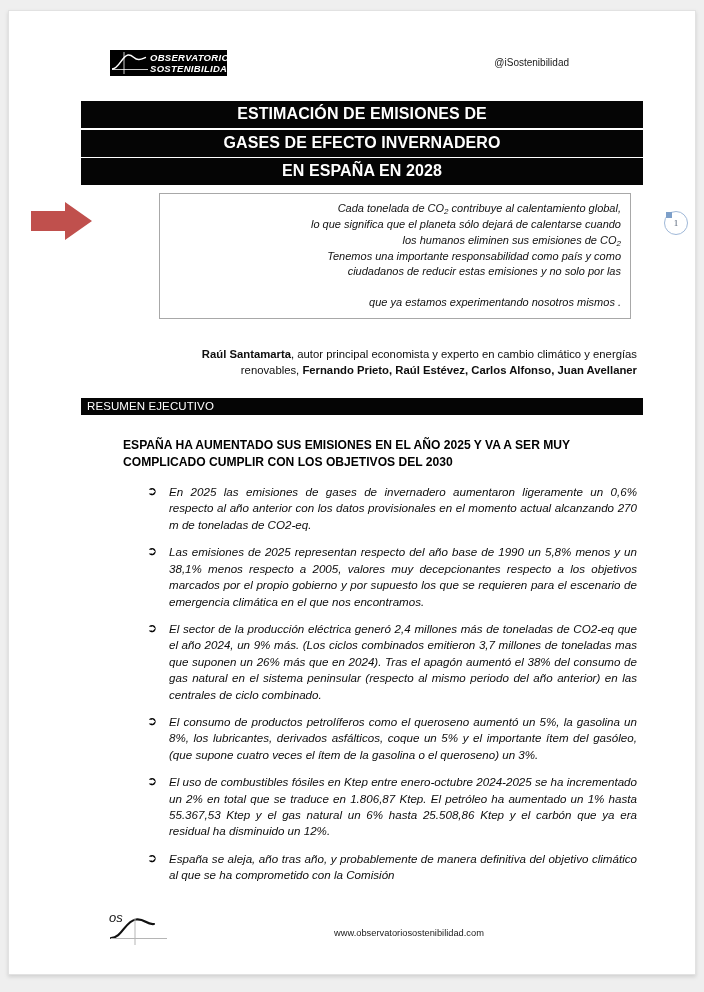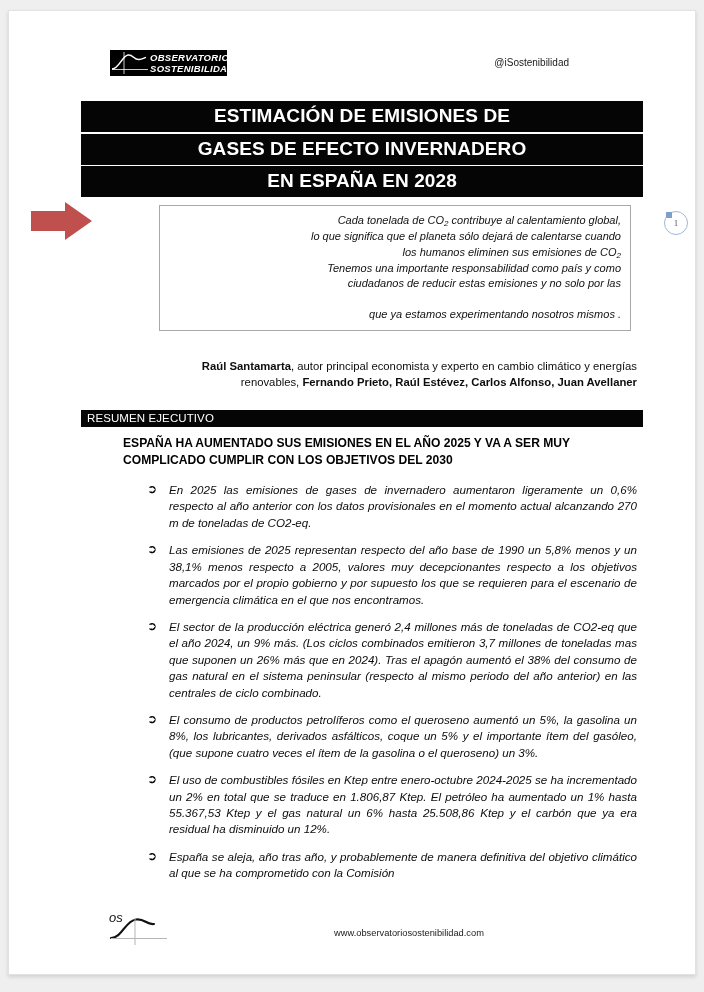--- a/index.html
+++ b/index.html
@@ -109,21 +109,21 @@
     font-size: 10px;
     color: #1a1a1a;
   }
 
   
   .title-block { margin-top: 2px; }
   .title-bar {
     background: #050505;
     color: #ffffff;
     font-weight: bold;
-    font-size: 19px;
+    font-size: 16px;
     letter-spacing: 0.1px;
     text-align: center;
     padding: 4px 0 5px 0;
     margin-bottom: 1.5px;
   }
   .title-bar:last-child { margin-bottom: 0; }
 
   
   .quote-wrap { margin-top: 8px; padding: 0 12px 0 78px; }
   .quote-box {
@@ -154,21 +154,21 @@
     background: #050505;
     color: #ffffff;
     font-size: 11.5px;
     padding: 2px 0 3px 6px;
     letter-spacing: 0.1px;
   }
 
   
   .body-block { padding: 0 6px 0 42px; }
   .lead {
-    margin-top: 8px;
+    margin-top: 22px;
     font-weight: bold;
     font-size: 12.1px;
     line-height: 16.5px;
     color: #000000;
   }
   ul.bullets {
     list-style: none;
     margin: 14px 0 0 0;
     padding: 0 0 0 24px;
   }

